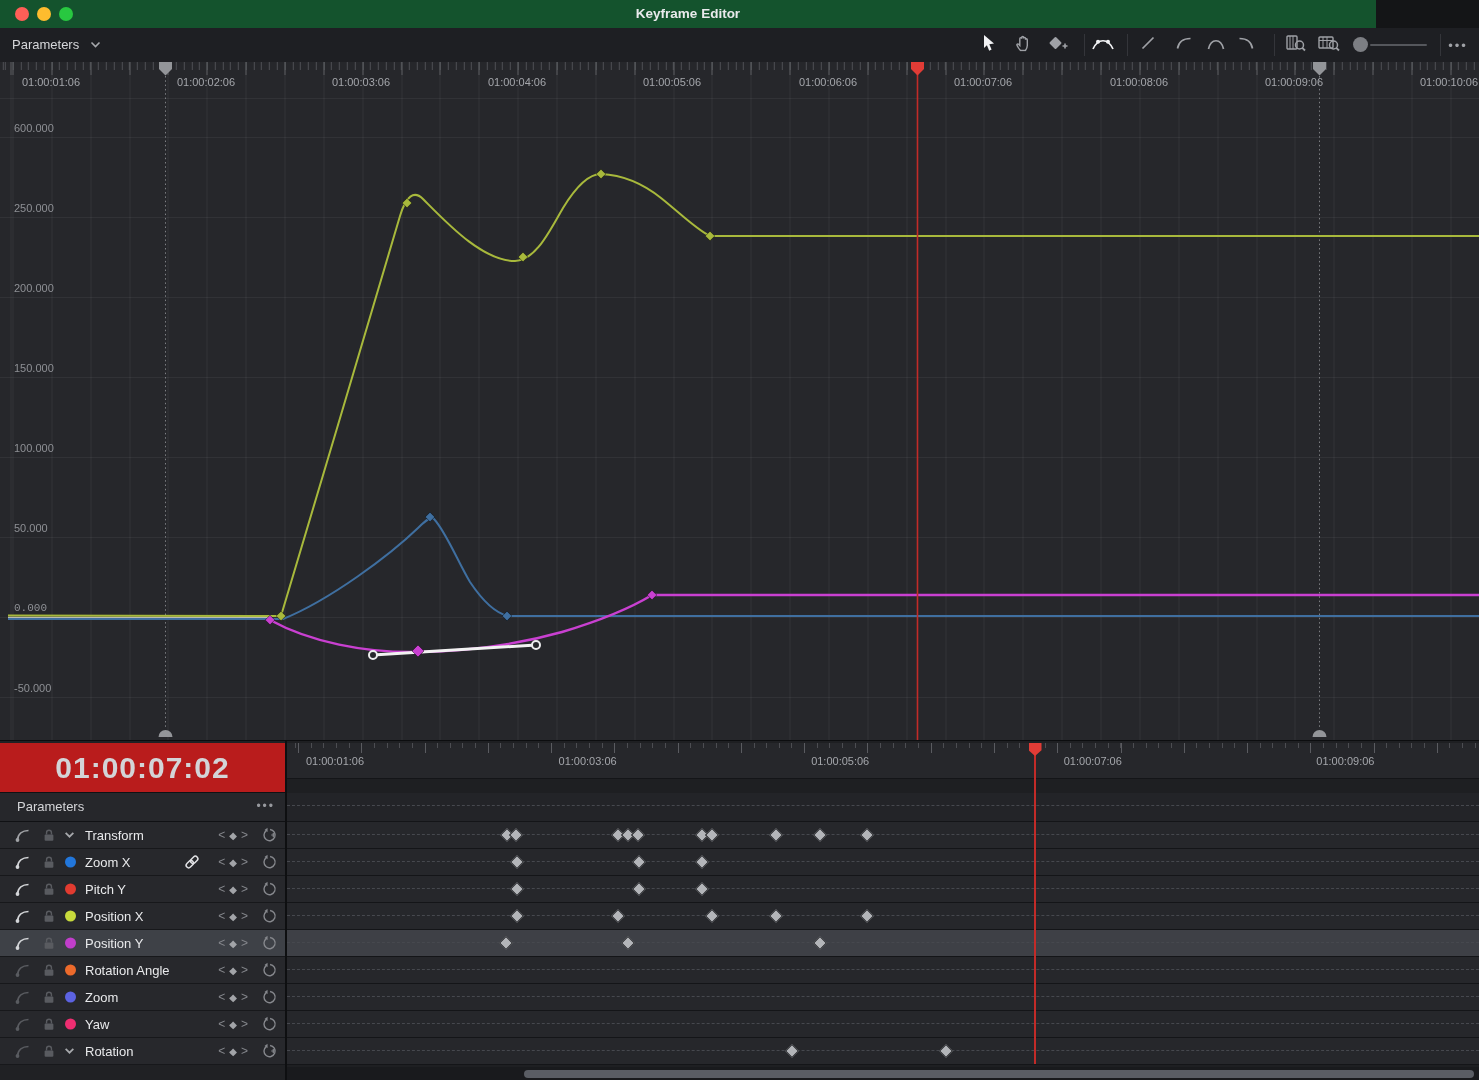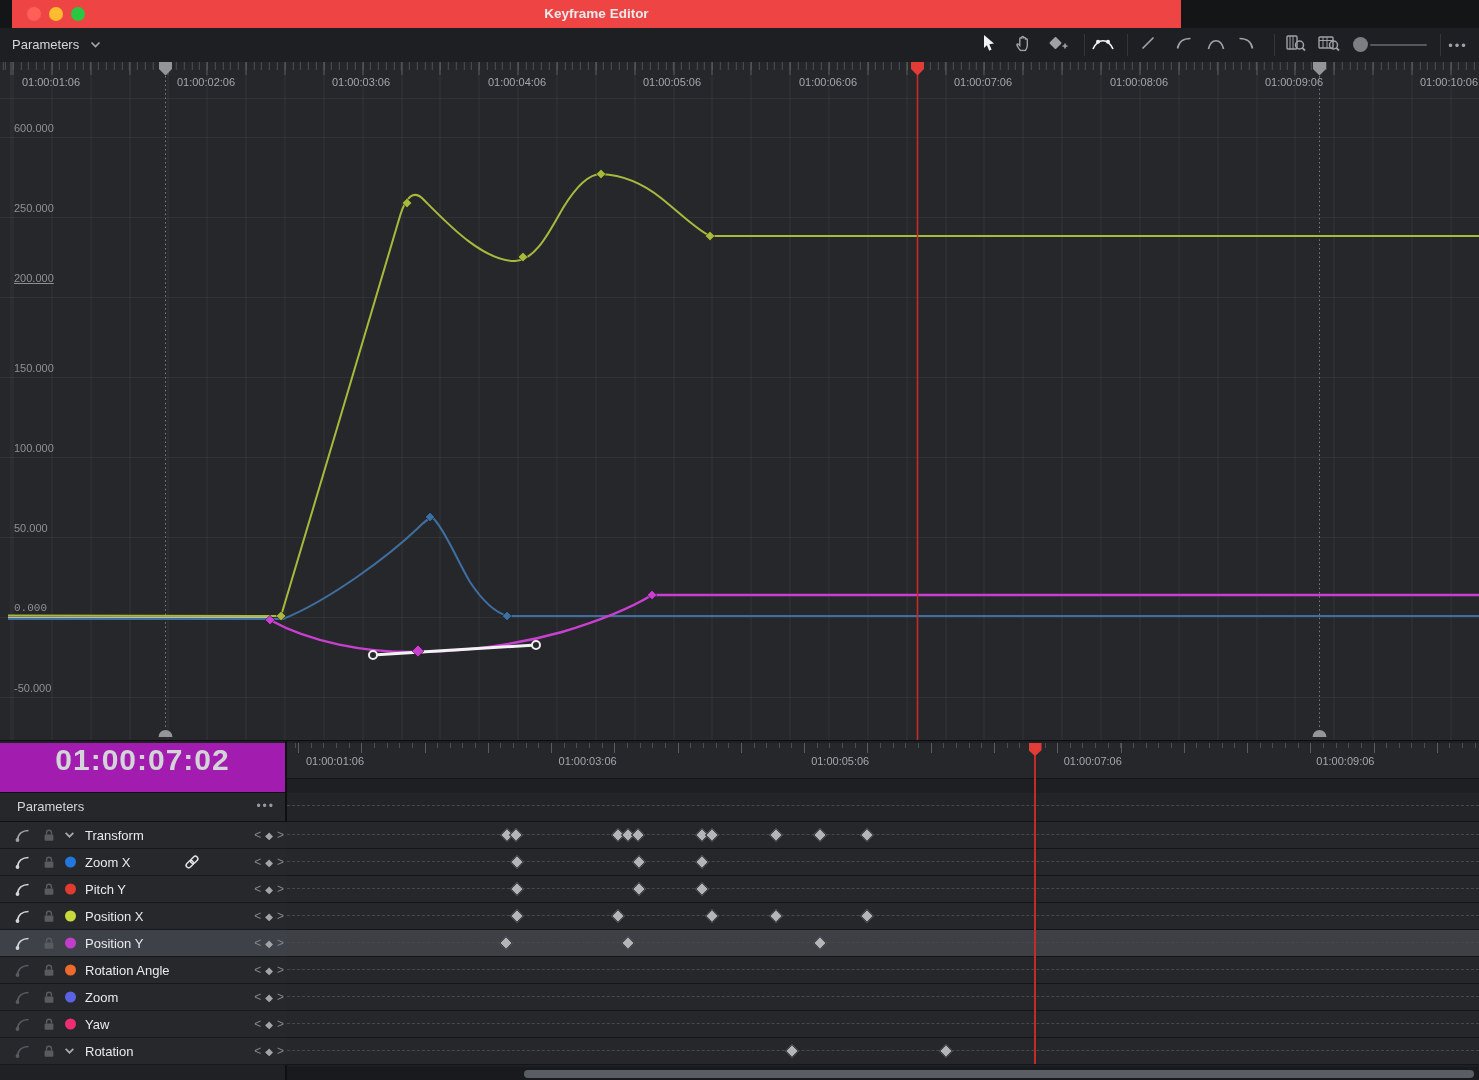--- a/index.html
+++ b/index.html
@@ -1,20 +1,20 @@
 <!DOCTYPE html>
 <html><head>
 <meta charset="utf-8">
 <style>
   html,body{margin:0;padding:0;background:#141517;}
   body{width:1479px;height:1080px;position:relative;overflow:hidden;
        font-family:"Liberation Sans","DejaVu Sans",sans-serif;
        -webkit-font-smoothing:antialiased;color:#dedfe2;}
   
-  .titlebar{position:absolute;left:12px;top:0;width:1169px;height:28px;background:#ef4444;border-bottom:1px solid #0d0d0f;}
+  .titlebar{position:absolute;left:0;top:0;width:1376px;height:28px;background:#14532d;border-bottom:1px solid #0d0d0f;}
   .traffic{position:absolute;top:7px;width:14px;height:14px;border-radius:50%;}
   .t-red{left:15px;background:#ff5f57;} .t-yellow{left:37px;background:#febc2e;} .t-green{left:59px;background:#28c840;}
   .win-title{position:absolute;left:0;right:0;top:0;height:28px;line-height:28px;text-align:center;font-size:13.5px;font-weight:700;color:#e9eaec;}
   
   .toolbar{position:absolute;left:0;top:28px;width:1479px;height:34px;background:#1e1f23;border-bottom:1px solid #101114;}
   .params-dd{position:absolute;left:12px;top:0;height:34px;line-height:34px;font-size:13px;color:#d6d7da;}
   .params-dd svg{vertical-align:middle;margin-left:7px;margin-top:-2px;}
   .tool{position:absolute;top:50%;transform:translate(-50%,-50%);color:#9fa1a6;}
   .tool.active{color:#f1f2f4;}
   .tb-div{position:absolute;top:6px;width:1px;height:22px;background:#34353a;}
@@ -30,28 +30,28 @@
   .ruler-ticks-minor{position:absolute;left:0;top:0;width:1479px;height:8px;
     background:repeating-linear-gradient(90deg,#4e4f54 0 1px,transparent 1px 7.772px);background-position-x:4.8px;}
   .ruler-ticks-major{position:absolute;left:0;top:0;width:1479px;height:13px;
     background:repeating-linear-gradient(90deg,#5a5b60 0 1px,transparent 1px 38.86px);background-position-x:12.5px;}
   .ruler-label{position:absolute;top:14px;transform:translateX(-50%);font-size:11px;color:#a4a6ab;white-space:nowrap;}
   .y-label{position:absolute;left:14px;font-size:11px;color:#8e9095;}
   #graph-svg{position:absolute;left:0;top:0;}
   
   .bottom{position:absolute;left:0;top:740px;width:1479px;height:340px;background:#202124;border-top:1px solid #0c0d0f;}
   .left-panel{position:absolute;left:0;top:0;width:285px;height:340px;background:#202124;border-right:2px solid #0e0f11;}
-  .timecode-box{position:absolute;left:0;top:2px;width:285px;height:49px;background:#a21caf;border-bottom:1px solid #101114;
-    display:flex;justify-content:center;}
+  .timecode-box{position:absolute;left:0;top:2px;width:285px;height:49px;background:#b91c1c;border-bottom:1px solid #101114;
+    display:flex;align-items:center;justify-content:center;}
   .timecode{font-size:30px;font-weight:700;color:#d3d4d7;letter-spacing:1px;}
   .param-header{position:absolute;left:0;top:52px;width:285px;height:28px;background:#26272b;border-bottom:1px solid #101114;}
   .param-header .ttl{position:absolute;left:17px;top:0;line-height:28px;font-size:13px;color:#d4d5d8;}
   .param-header .menu{position:absolute;right:10px;top:0;line-height:26px;font-size:12px;letter-spacing:2px;color:#97999e;}
   .param-rows{position:absolute;left:0;top:81px;width:285px;}
-  .param-row{position:relative;width:285px;height:26px;background:#27282c;border-bottom:1px solid #17181b;padding-left:36px;}
+  .param-row{position:relative;width:285px;height:26px;background:#27282c;border-bottom:1px solid #17181b;}
   .param-row.selected{background:#3e4147;}
   .cell{position:absolute;top:50%;transform:translateY(-50%);display:flex;align-items:center;}
   .c-curve{left:14px;} .c-curve.bright{color:#d3d5d8;} .c-curve.medium{color:#a0a2a6;} .c-curve.dim{color:#595b60;}
   .c-lock{left:42px;color:#595b60;}
   .c-chev{left:64px;color:#a6a8ac;}
   .dot{width:11px;height:11px;border-radius:50%;display:inline-block;}
   .c-dot{left:65px;}
   .c-name{left:85px;font-size:13px;color:#e8e9eb;white-space:nowrap;}
   .c-link{left:184px;color:#e2e3e6;}
   .c-nav{right:37px;color:#85878c;font-size:12px;}
@@ -163,21 +163,21 @@
       <span class="ruler-label" style="left: 672px;">01:00:05:06</span>
       <span class="ruler-label" style="left: 828px;">01:00:06:06</span>
       <span class="ruler-label" style="left: 983px;">01:00:07:06</span>
       <span class="ruler-label" style="left: 1139px;">01:00:08:06</span>
       <span class="ruler-label" style="left: 1294px;">01:00:09:06</span>
       <span class="ruler-label" style="left: 1449px;">01:00:10:06</span>
     </div>
   <div id="y-axis-labels">
       <span class="y-label" style="top: 60px;">600.000</span>
       <span class="y-label" style="top: 140px;">250.000</span>
-      <span class="y-label" style="top: 210px; text-decoration: underline;">200.000</span>
+      <span class="y-label" style="top: 220px;">200.000</span>
       <span class="y-label" style="top: 300px;">150.000</span>
       <span class="y-label" style="top: 380px;">100.000</span>
       <span class="y-label" style="top: 460px;">50.000</span>
       <span class="y-label" style="top: 540px; font-family: Liberation Mono, monospace;">0.000</span>
       <span class="y-label" style="top: 620px;">-50.000</span>
     </div>
   <svg id="graph-svg" width="1479" height="678" viewBox="0 62 1479 678">
       <line x1="165.5" y1="76" x2="165.5" y2="728" stroke="#7d7f83" stroke-width="1" stroke-dasharray="1.5 2.8"></line>
       <path d="M159,62 h13 v7 l-6.5,6.5 l-6.5,-6.5 z" fill="#939599"></path>
       <path d="M158.5,737 a7,7 0 0 1 14,0 z" fill="#939599"></path>

